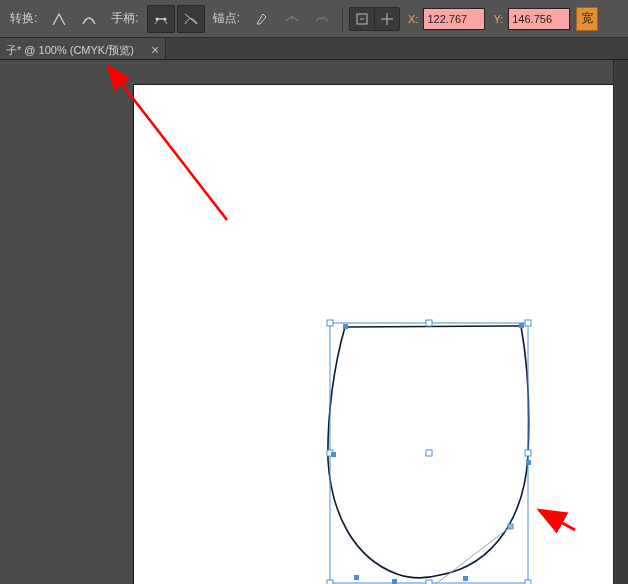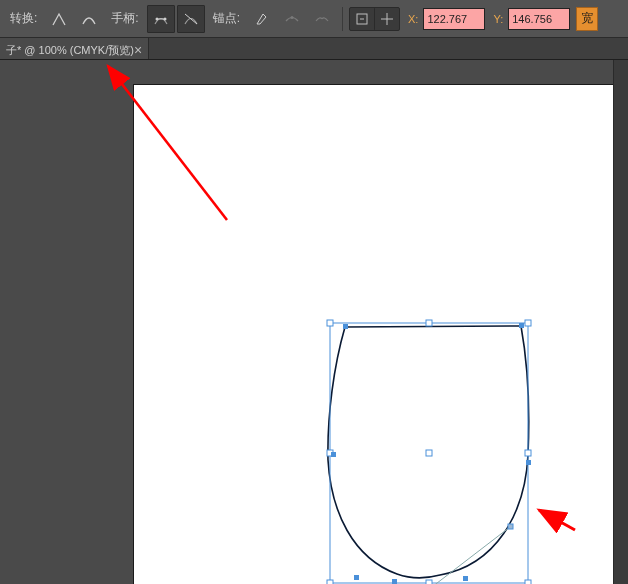--- a/index.html
+++ b/index.html
@@ -103,21 +103,21 @@
     display: flex;
     align-items: stretch;
     box-sizing: border-box;
   }
   .doc-tab {
     background: #4a4a4a;
     border-right: 1px solid #2a2a2a;
     padding: 3px 6px 0 6px;
     display: flex;
     align-items: center;
-    gap: 0;
+    gap: 17px;
     font-size: 11px;
     color: #d0d0d0;
     cursor: pointer;
   }
   .doc-tab .close {
     font-size: 14px;
     line-height: 10px;
     color: #bdbdbd;
     cursor: pointer;
   }

